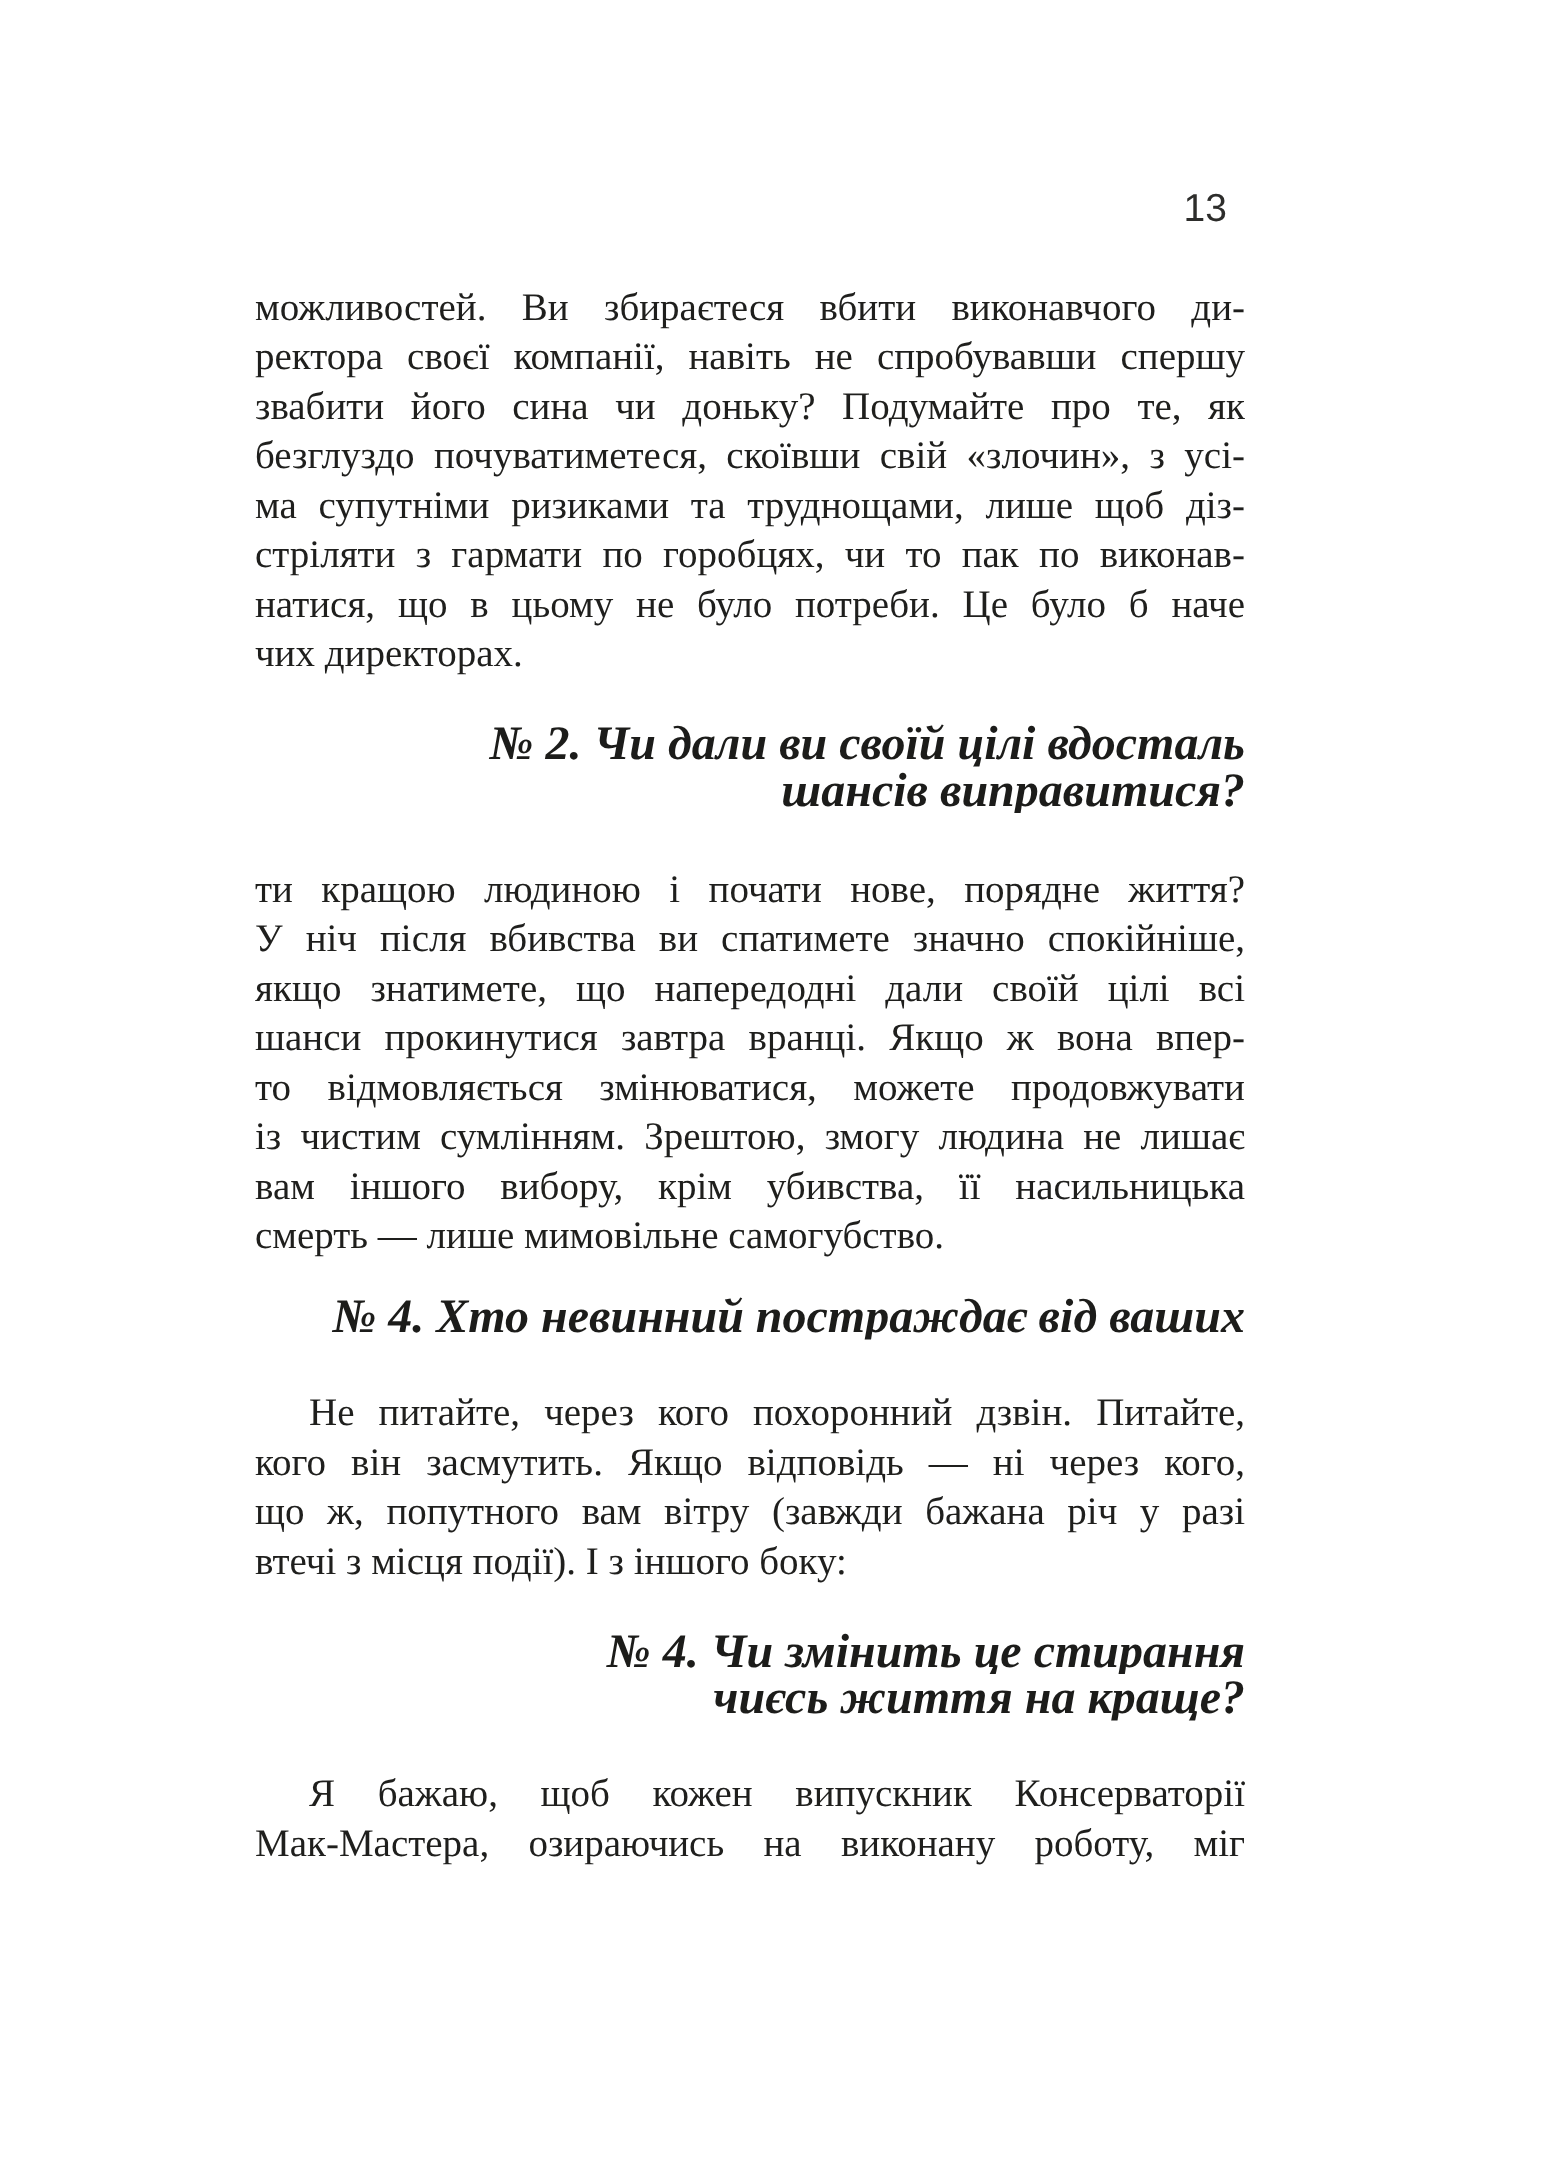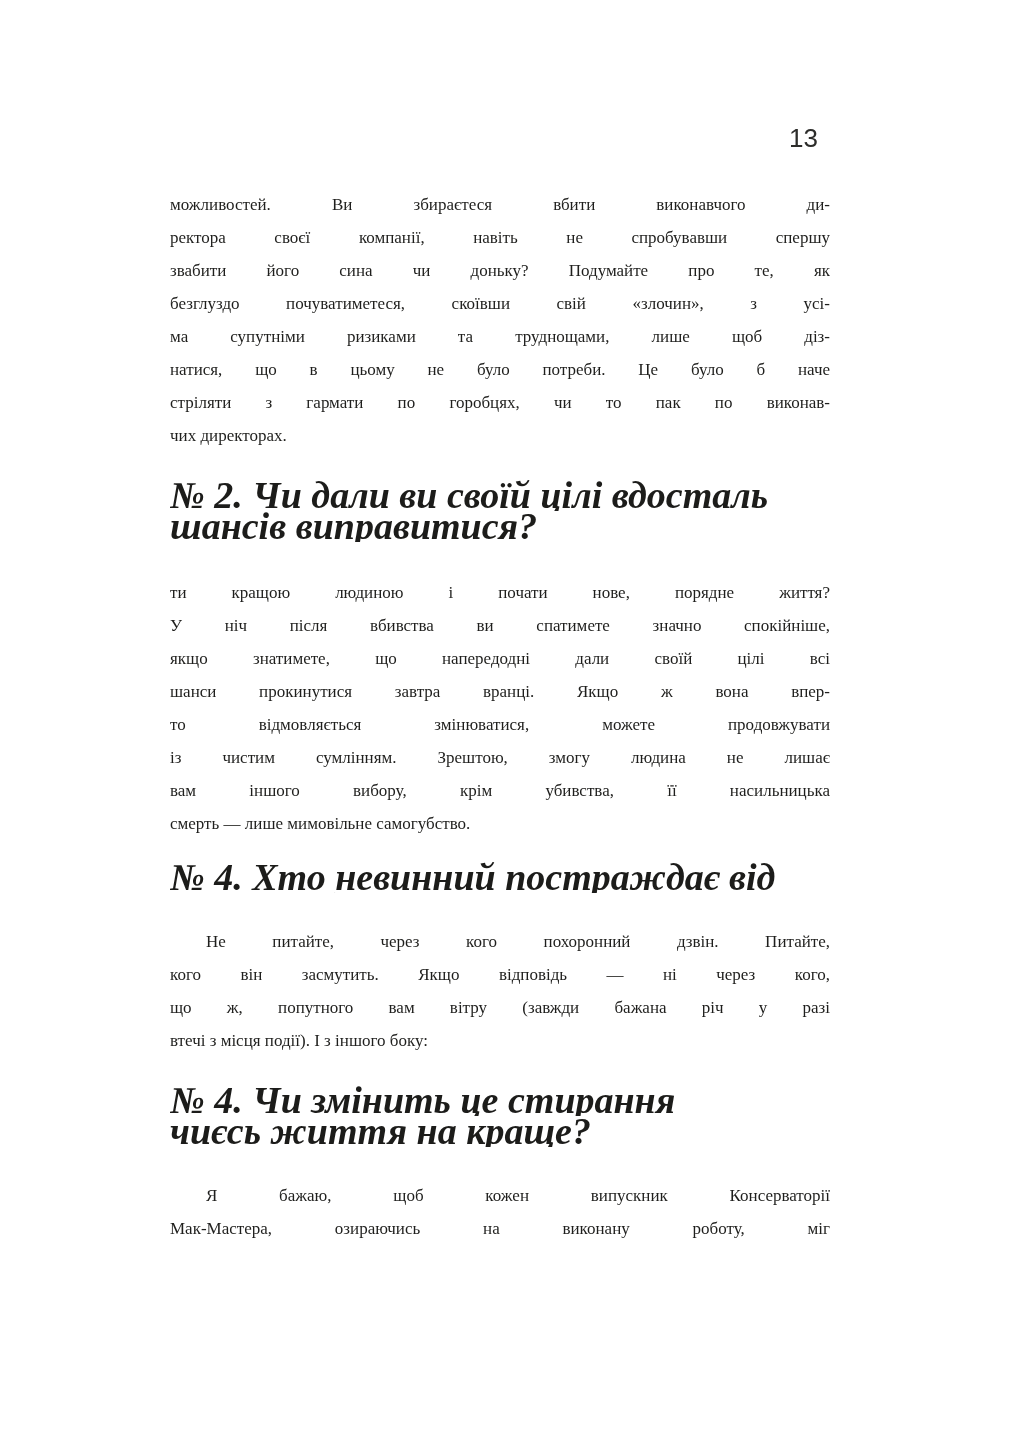--- a/index.html
+++ b/index.html
@@ -22,41 +22,41 @@
   .folio {
     margin-top: 124px;
     text-align: right;
     padding-right: 12px;
     font-family: "Liberation Sans", "DejaVu Sans", sans-serif;
     font-size: 26px;
     line-height: 28px;
     color: #2d2d2b;
   }
   .paragraph {
-    font-size: 17px;
+    font-size: 26px;
     line-height: 33px;
   }
   .tl {
     height: 33px;
     overflow: hidden;
     text-align: justify;
     text-align-last: justify;
   }
   .tl-end {
     text-align-last: left;
   }
   .tl-indent {
     padding-left: 36px;
   }
   .heading {
-    font-size: 38px;
+    font-size: 32px;
     line-height: 31px;
     font-weight: bold;
     font-style: italic;
-    text-align: left;
+    text-align: right;
     color: #1c1c1a;
   }
   .hl { height: 31px; overflow: hidden; }
   .p1 { margin-top: 36px; }
   .h2 { margin-top: 28px; }
   .p2 { margin-top: 34px; }
   .h3 { margin-top: 22px; }
   .p3 { margin-top: 32px; }
   .h4 { margin-top: 28px; }
   .p4 { margin-top: 32px; }
@@ -68,22 +68,22 @@
   <div class="column">
 
     <div class="folio">13</div>
 
     <div class="paragraph p1">
       <div class="tl">можливостей. Ви збираєтеся вбити виконавчого ди-</div>
       <div class="tl">ректора своєї компанії, навіть не спробувавши спершу</div>
       <div class="tl">звабити його сина чи доньку? Подумайте про те, як</div>
       <div class="tl">безглуздо почуватиметеся, скоївши свій «злочин», з усі-</div>
       <div class="tl">ма супутніми ризиками та труднощами, лише щоб діз-</div>
+      <div class="tl">стріляти з гармати по горобцях, чи то пак по виконав-</div>
       <div class="tl">натися, що в цьому не було потреби. Це було б наче</div>
-      <div class="tl">стріляти з гармати по горобцях, чи то пак по виконав-</div>
       <div class="tl tl-end">чих директорах.</div>
     </div>
 
     <div class="heading h2">
       <div class="hl">№ 2. Чи дали ви своїй цілі вдосталь</div>
       <div class="hl">шансів виправитися?</div>
     </div>
 
     <div class="paragraph p2">
       <div class="tl">ти кращою людиною і почати нове, порядне життя?</div>

